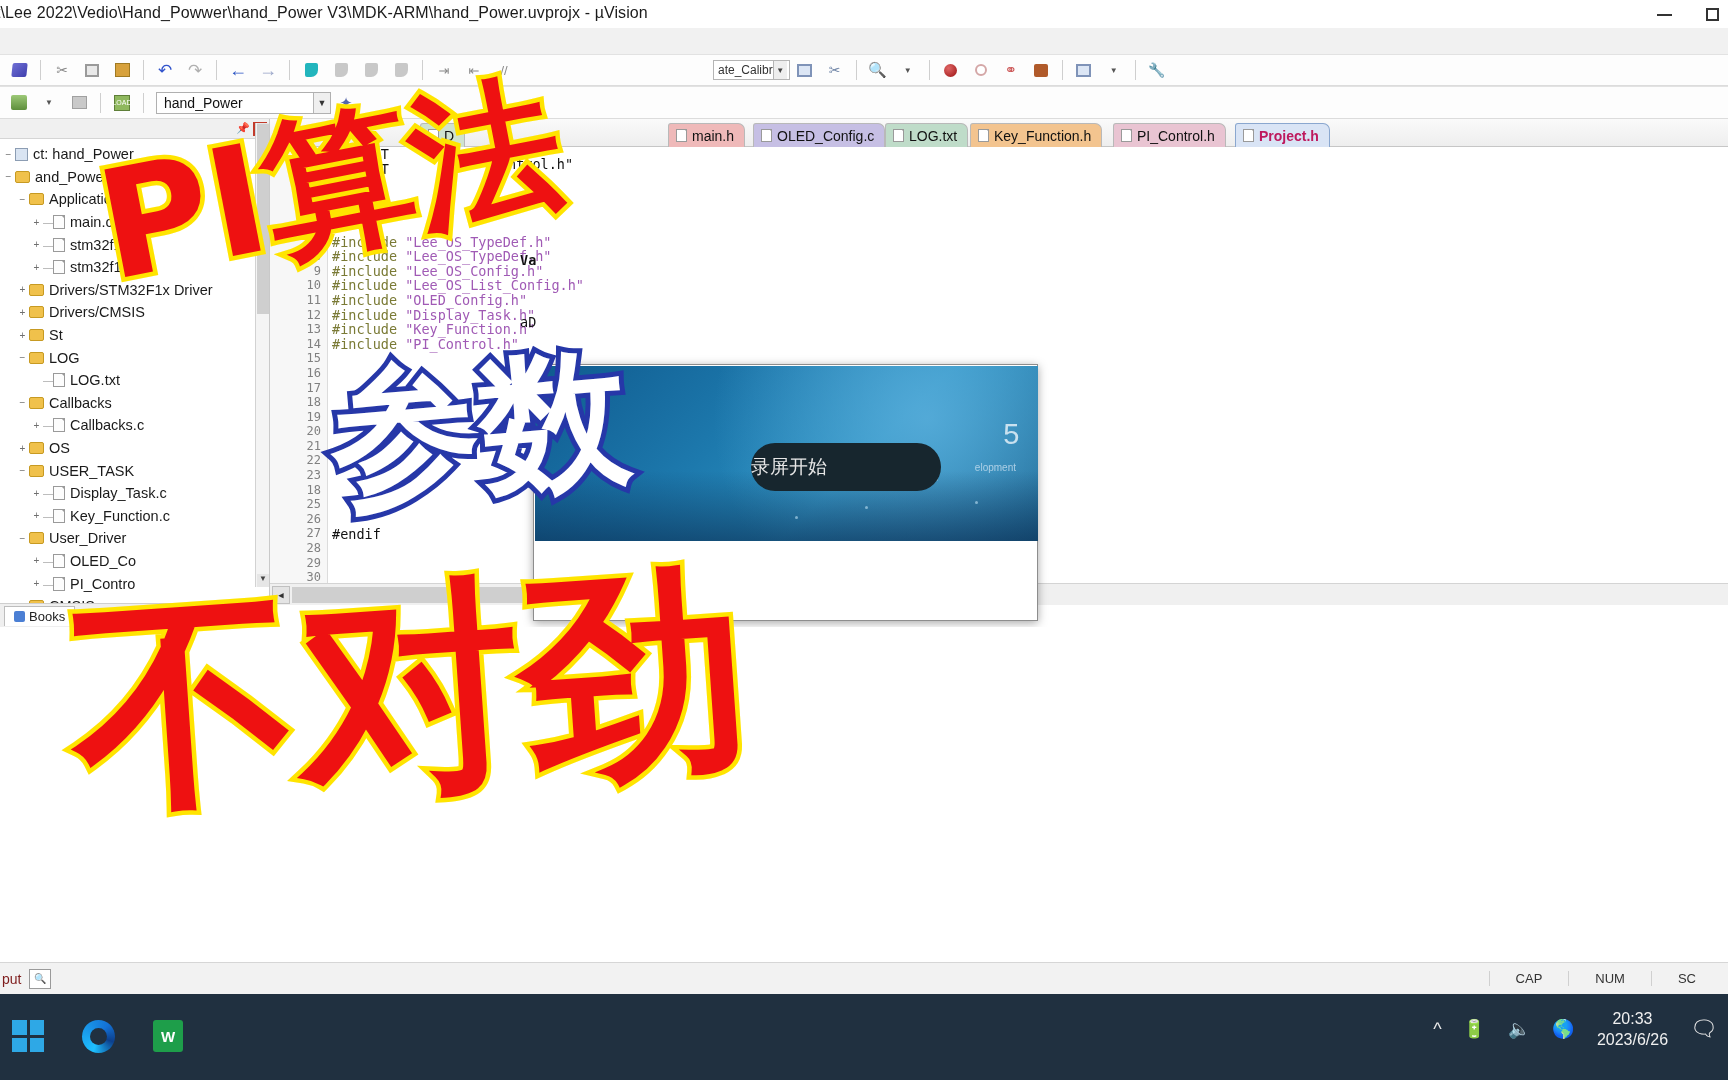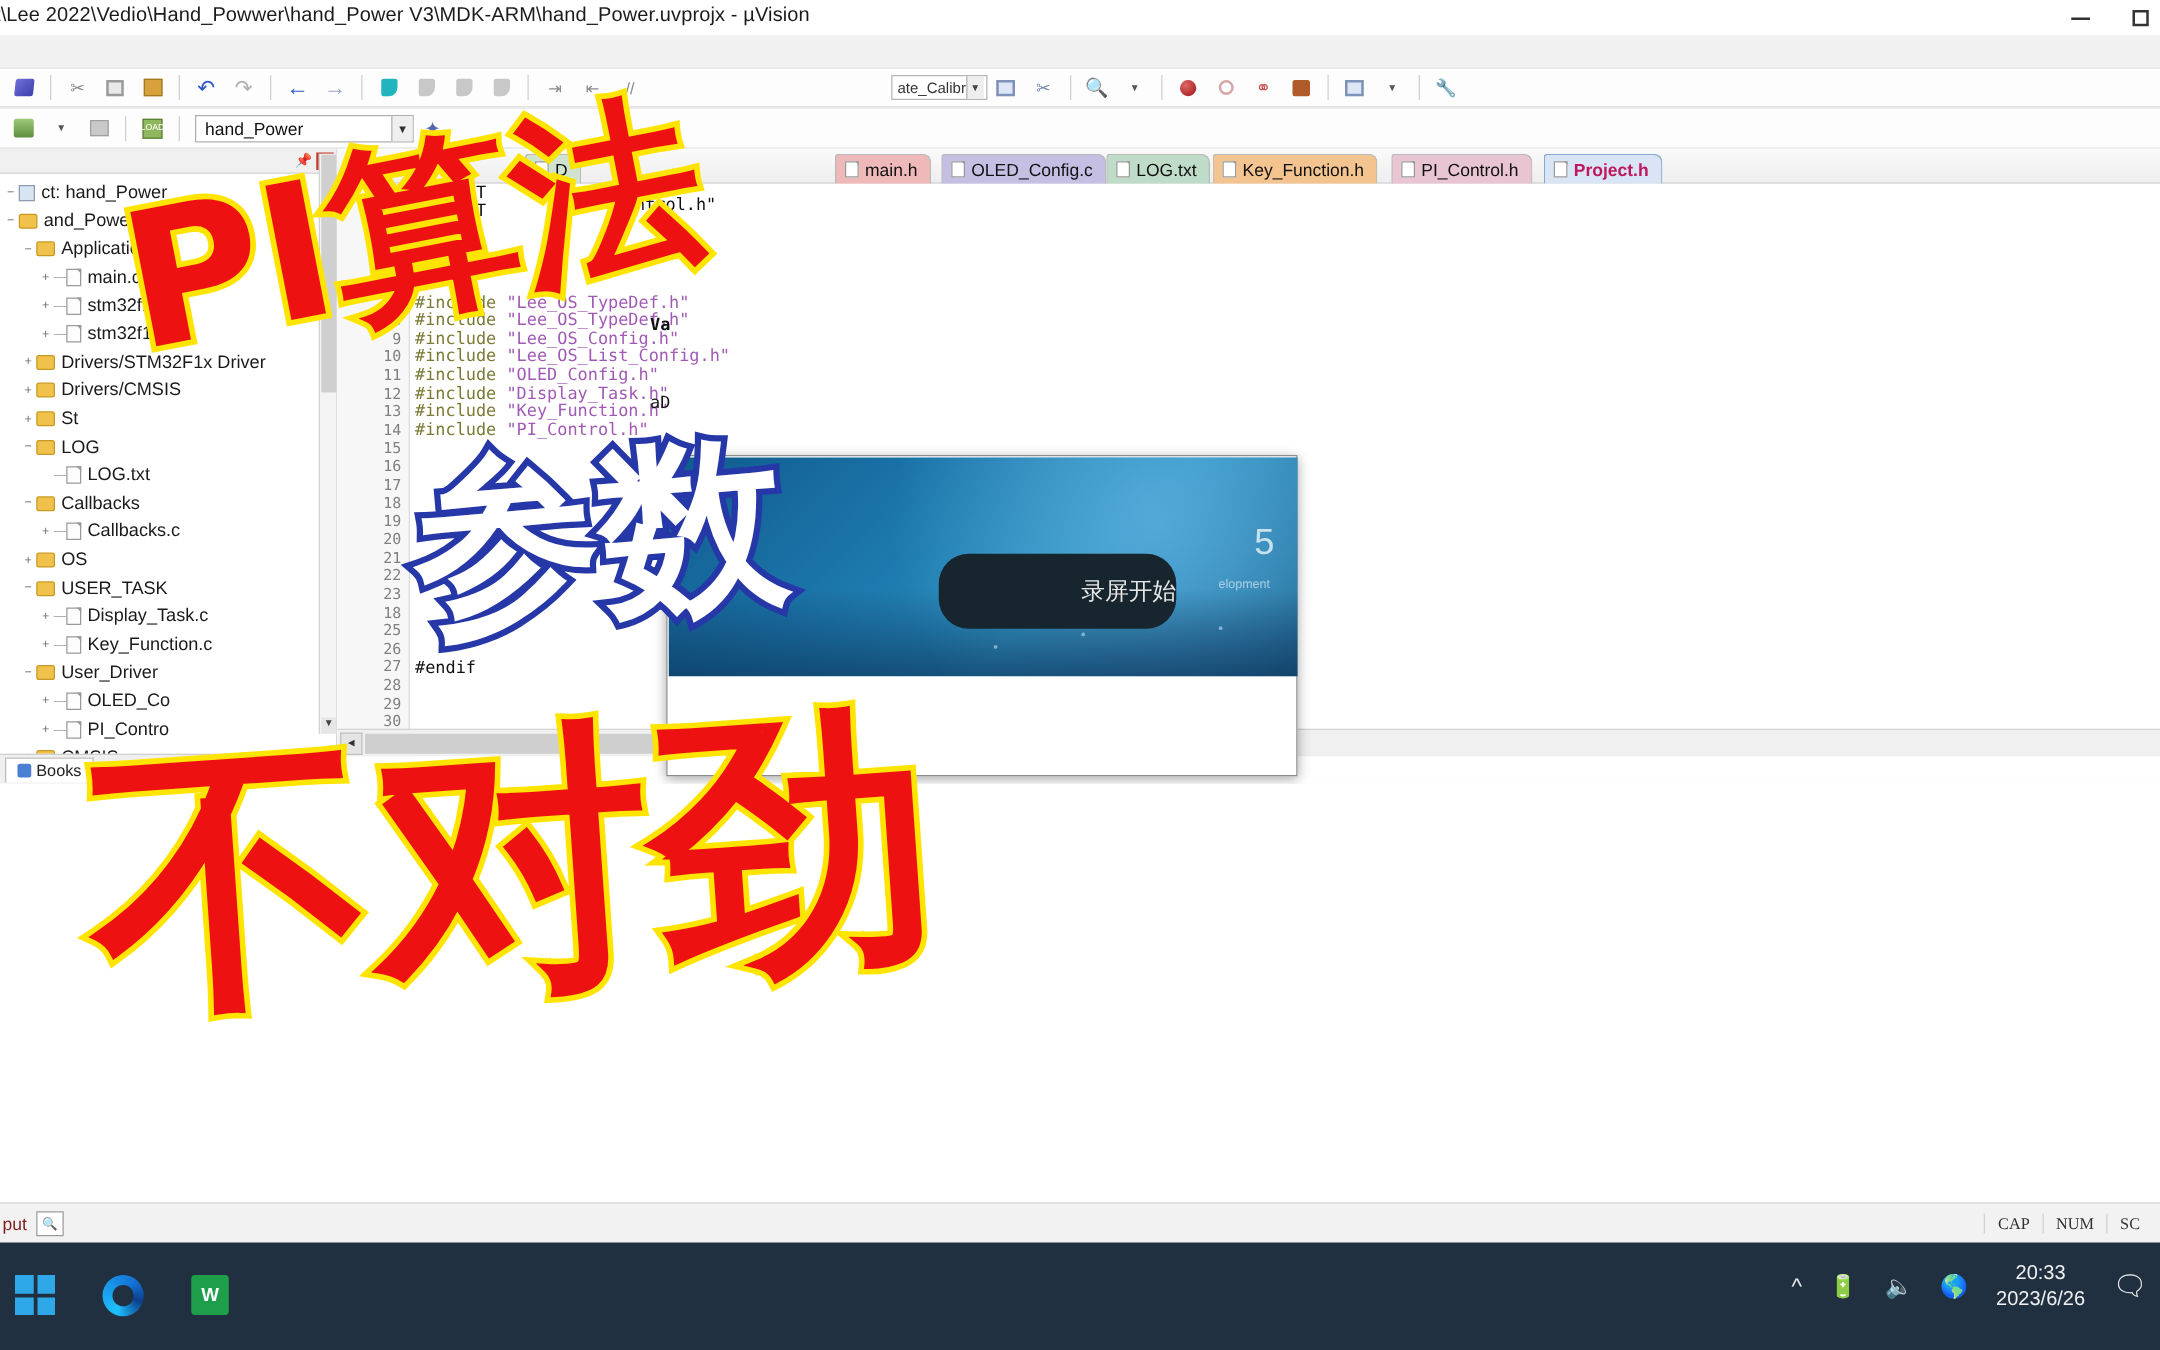--- a/index.html
+++ b/index.html
@@ -133,38 +133,38 @@
      background:
        radial-gradient(circle at 78% 30%, rgba(90,175,220,.85) 0%, rgba(20,95,160,0) 52%),
        linear-gradient(135deg,#0f5a8e 0%, #1d79ad 38%, #2a8fc0 62%, #14557f 100%);
      overflow:hidden; }
   .splash-img .city { position:absolute; left:0; bottom:0; width:100%; height:70px;
      background:linear-gradient(to top, rgba(10,48,86,.65), rgba(10,48,86,0)); }
   .splash-img .dot { position:absolute; width:3px;height:3px;border-radius:50%;background:rgba(190,225,245,.6); }
   .splash-txt { position:absolute; right:18px; top:52px; font-size:29px; color:#e8f3fa;
      letter-spacing:.5px; opacity:.82; font-family:"Liberation Sans", sans-serif; }
   .splash-sub { position:absolute; right:22px; top:96px; font-size:10px; color:#cfe3f2; opacity:.75; }
-  .rec-pill { position:absolute; left:216px; top:77px; width:190px; height:60px; border-radius:24px;
-     background:#17262e; display:flex; align-items:center; justify-content:flex-end; }
+  .rec-pill { position:absolute; left:216px; top:77px; width:190px; height:48px; border-radius:24px;
+     background:#17262e; display:flex; align-items:center; justify-content:flex-start; }
   .rec-pill span { color:#e6e6e6; font-size:19px; }
   .splash-foot { position:absolute; left:1px; top:177px; width:503px; height:79px; background:#fff; }
   .cright { position:absolute; left:26px; top:12px; font-size:10.5px; color:#555; line-height:14px; }
   .armkeil { position:absolute; right:24px; top:31px; font-size:25px; color:#0f6fa8; letter-spacing:.3px; }
   .armkeil b { font-weight:bold; }
   .armkeil i { font-style:normal; color:#16243a; font-weight:normal; }
 
   
   .blank { position:absolute; left:0; top:627px; width:1728px; height:335px; background:#fff; }
   .statusbar { position:absolute; left:0; top:962px; width:1728px; height:32px;
      background:#f2f2f2; border-top:1px solid #d6d6d6; display:flex; align-items:center; }
   .sb-left { font-size:14px; color:#7f1d1d; padding-left:2px; }
   .sb-icon { width:22px;height:20px;border:1px solid #9a9a9a;background:#fff;margin-left:8px;
      display:flex;align-items:center;justify-content:center;font-size:10px;color:#36c; }
   .sb-right { margin-left:auto; display:flex; align-items:center; gap:0; padding-right:6px; }
-  .sbcell { font-size:13px; color:#333; padding:0 10px; border-left:1px solid #d0d0d0;font-family:Liberation Serif, serif; }
+  .sbcell { font-size:13px; color:#333; padding:0 26px; border-left:1px solid #d0d0d0; }
 
   .taskbar { position:absolute; left:0; top:994px; width:1728px; height:86px; background:#203040; }
   .tb-left { position:absolute; left:8px; top:22px; display:flex; align-items:center; gap:30px; }
   .tbk { width:40px;height:40px; display:flex;align-items:center;justify-content:center; }
   .win-logo { width:32px;height:32px; display:grid; grid-template-columns:1fr 1fr;
      grid-template-rows:1fr 1fr; gap:3px; }
   .win-logo i { background:#2ea8e6; display:block; }
   .edge { width:33px;height:33px;border-radius:50%;
      background:conic-gradient(from 200deg,#1ec0ff,#1472d6 55%,#0c3f8c 75%,#1ec0ff); position:relative; }
   .edge:after{ content:""; position:absolute; left:8px; top:8px; width:17px;height:17px;

